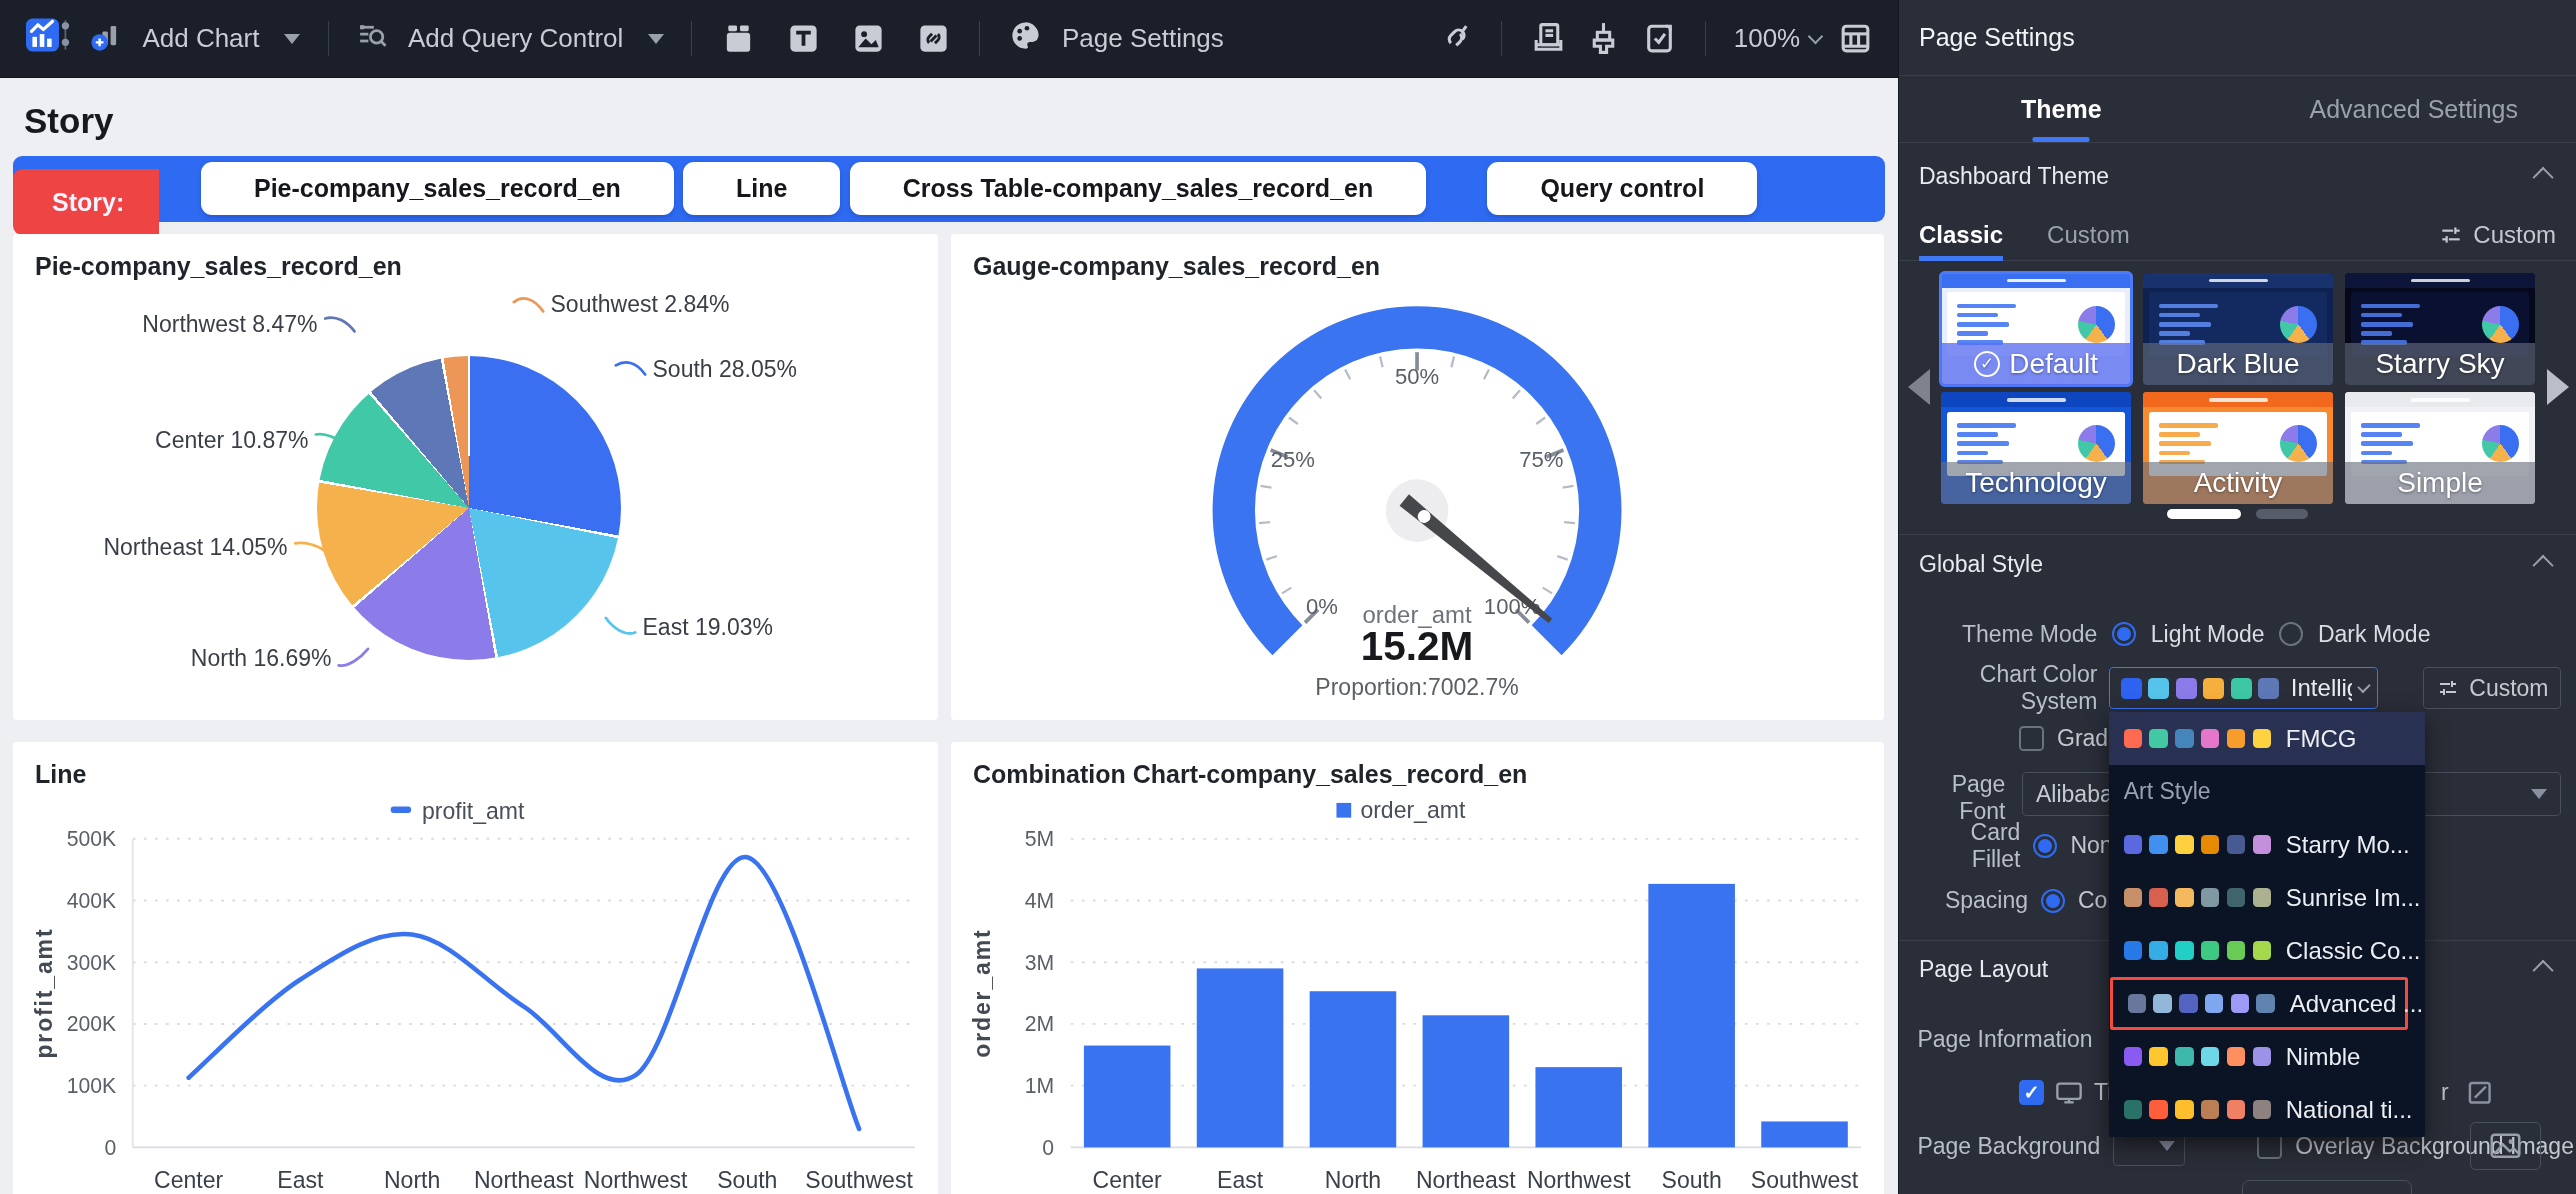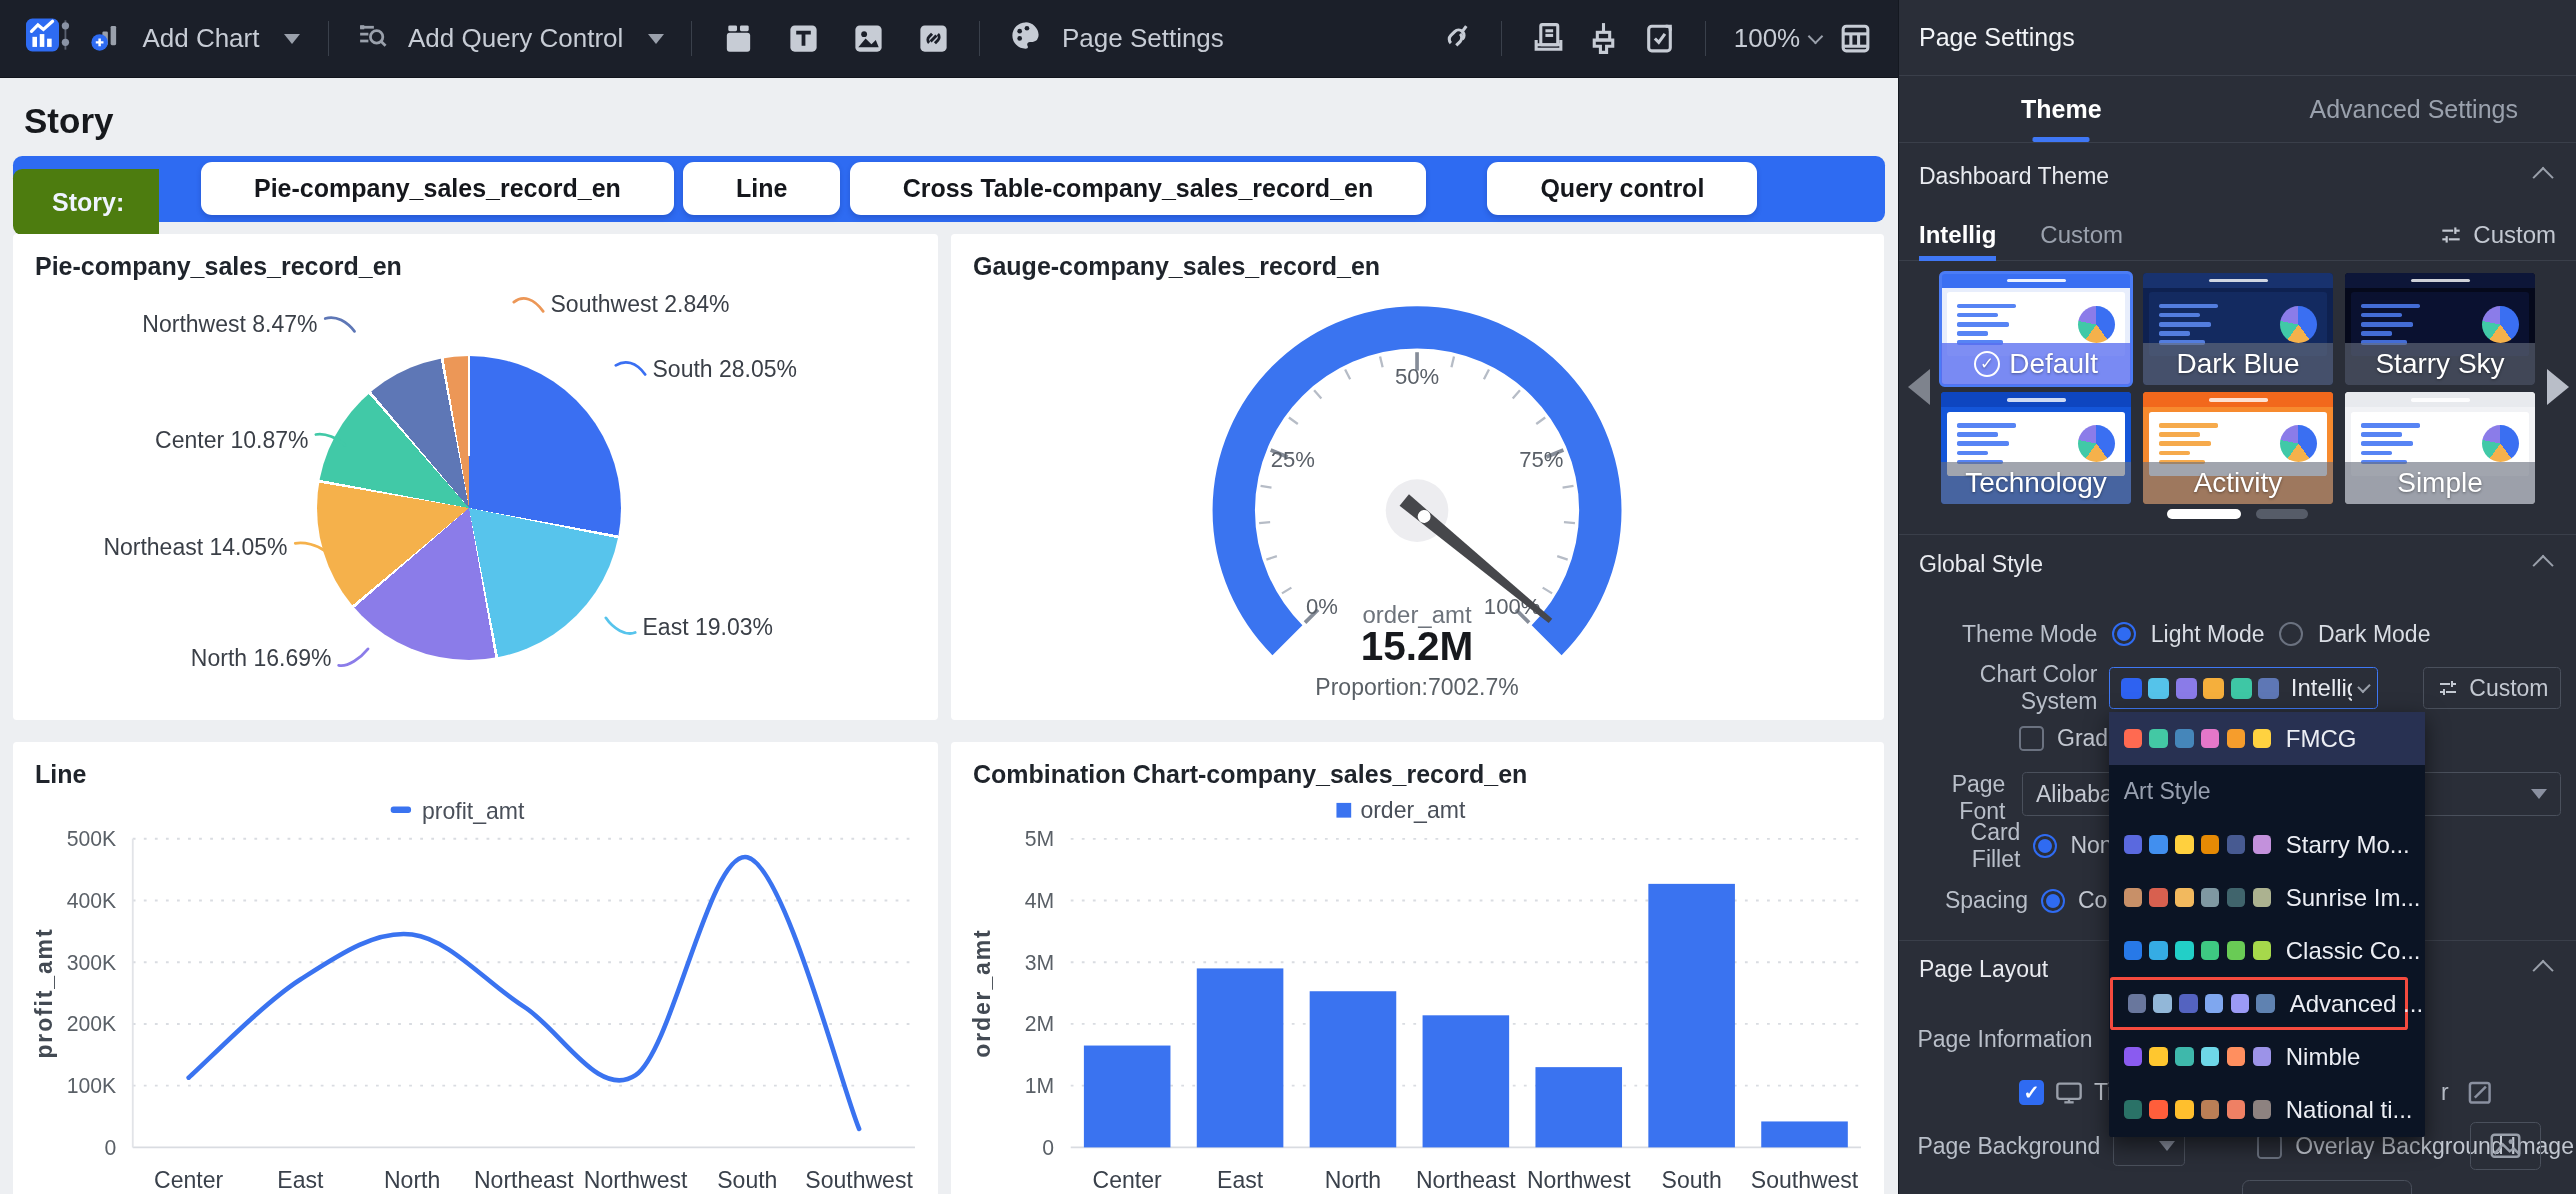--- a/index.html
+++ b/index.html
@@ -15,21 +15,21 @@
   .caret-down { width:0; height:0; border-left:8.3px solid transparent; border-right:8.3px solid transparent; border-top:10px solid #9aa0ab; margin-left:5.5px; }
   .tb-icons { display:flex; align-items:center; gap:28px; }
   .tb-icon { width:37px; height:37px; display:flex; align-items:center; justify-content:center; cursor:pointer; }
   .zoom-ctl { display:flex; align-items:center; gap:7.4px; cursor:pointer; }
   .chev-sm { width:11px; height:11px; border-right:2.8px solid #9aa0ab; border-bottom:2.8px solid #9aa0ab; transform:rotate(45deg) translateY(-2.8px); }
 
   
   .canvas { flex:1; background:#edeff2; padding:23px 13px 0 13px; overflow:hidden; position:relative; }
   .page-title { font-size:35px; font-weight:bold; color:#17191d; margin-left:11px; }
   .story-bar { margin-top:14.7px; height:66px; background:#2e6bf2; border-radius:9.2px; display:flex; align-items:center; }
-  .story-label { width:146px; height:66px; background:#4d7c0f; border-radius:9.2px 0 0 9.2px; color:#f0f4ff; font-size:25px; font-weight:600; line-height:66px; padding-left:39px; flex:none;margin-top:26px; }
+  .story-label { width:146px; height:66px; background:#ef4444; border-radius:9.2px 0 0 9.2px; color:#f0f4ff; font-size:25px; font-weight:600; line-height:66px; padding-left:39px; flex:none;margin-top:26px; }
   .story-tabs { display:flex; gap:9.2px; margin-left:42px; align-items:center; }
   .story-tab { height:53px; line-height:53px; background:#fff; border-radius:11px; padding:0 53px; font-size:25px; font-weight:600; color:#15171c; white-space:nowrap; box-shadow:0 2.8px 5.5px rgba(20,40,120,0.25); cursor:pointer; }
   .story-tab.qc { margin-left:52px; }
 
   .grid { margin-top:12px; display:grid; grid-template-columns:925px 933px; grid-template-rows:486px 516px; gap:22px 13px; }
   .card { background:#fff; border-radius:3.7px; position:relative; overflow:hidden; }
   .card-title { position:absolute; left:22px; top:18.4px; font-size:25px; font-weight:700; color:#1f242b; z-index:2; }
 
   
   .pie-circle { position:absolute; border-radius:50%; }
@@ -404,21 +404,21 @@
     <div class="p-tab active">Theme</div>
     <div class="p-tab">Advanced Settings</div>
   </div>
 
   <div class="p-row sect-head" style="top:143px;height:66px;">
     <span>Dashboard Theme</span>
     <span class="chev-up"></span>
   </div>
 
   <div class="p-row subtabs">
-    <div class="subtab active">Intellig</div>
+    <div class="subtab active">Classic</div>
     <div class="subtab">Custom</div>
     <div class="subtab-custom">
       <svg width="26" height="26" viewBox="0 0 24 24" stroke="#c3c8d1" stroke-width="2" fill="none">
         <line x1="4" y1="8" x2="14" y2="8"></line>
           <line x1="16" y1="5" x2="16" y2="11"></line>
           <line x1="16" y1="8" x2="20" y2="8"></line>
         <line x1="10" y1="16" x2="20" y2="16"></line>
           <line x1="8" y1="13" x2="8" y2="19"></line>
           <line x1="4" y1="16" x2="8" y2="16"></line>
       </svg>

